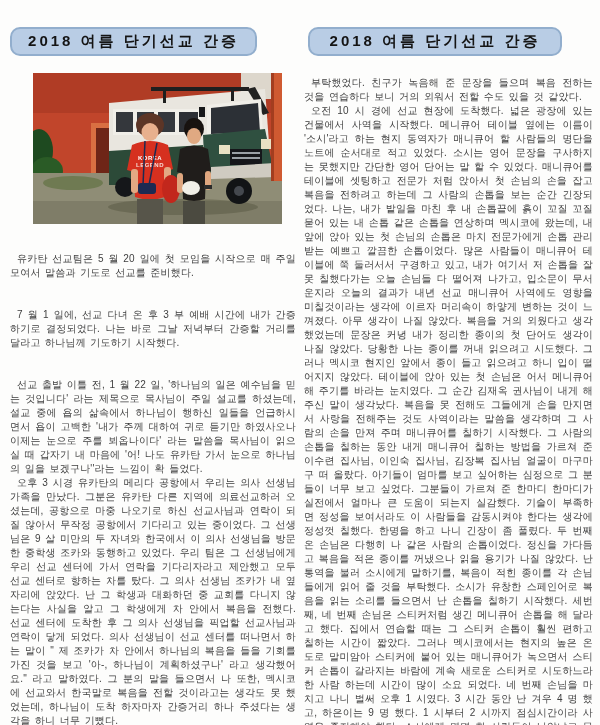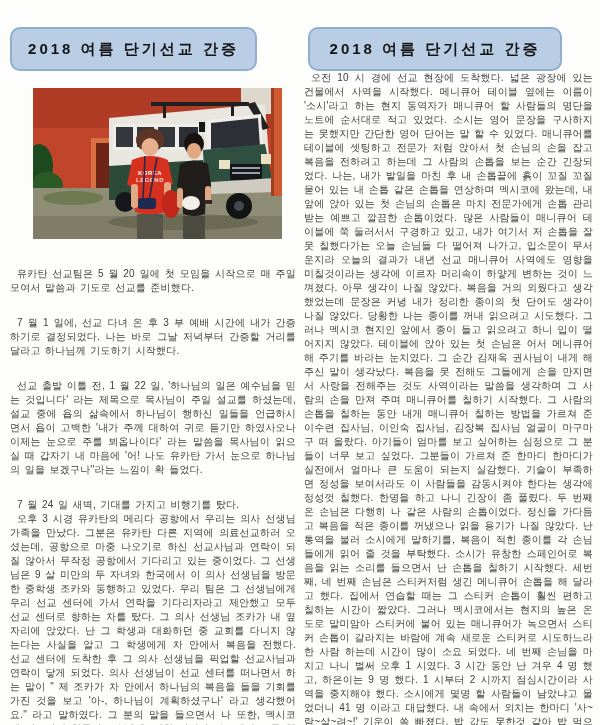--- a/index.html
+++ b/index.html
@@ -6,35 +6,35 @@
   html,body { width:600px; }
   body { font-family:"Liberation Sans", sans-serif; background:#ffffff; }
   .page {
     position:relative; width:600px; height:725px; background:#fdfdfc; overflow:hidden;
   }
   .col { position:absolute; top:0; }
   .col-left  { left:10px;  width:286px; }
   .col-right { left:304px; width:289px; }
 
   .header-badge {
-    margin-top:27px; height:44px;
+    margin-top:27px; height:29px;
     background:#b9cde5; border:2px solid #92aecd; border-radius:10px;
     display:flex; align-items:center; justify-content:center;
     font-weight:bold; font-size:15px; color:#141414; letter-spacing:3px;
   }
   .col-left  .header-badge { width:247px; }
   .col-right .header-badge { width:254px; margin-left:4px; }
 
   .photo-wrap { margin:17px 0 0 23px; width:249px; height:151px; line-height:0; }
   .photo-wrap svg { width:249px; height:151px; }
 
   .para {
     font-size:10px; line-height:14px; color:#3e3e3e;
     text-align:justify; text-indent:7px; letter-spacing:0.2px;
-    word-spacing:1.5px; margin-top:21px;
+    word-spacing:1.5px; margin-top:28px;
   }
   .para.first-after-photo { margin-top:28px; }
   .para.cont { margin-top:0; }
   .col-right .para.first { margin-top:20px; }
 </style>
 </head>
 <body>
 
 <div class="page">
 
@@ -119,27 +119,27 @@
         <rect x="172" y="98" width="6" height="19" rx="3" fill="#dfa67f"></rect>
         <rect x="171" y="112" width="8" height="4" fill="#2b2b2b"></rect>
         <ellipse cx="158" cy="115" rx="9" ry="7" fill="#f1efe8"></ellipse>
         <rect x="150" y="128" width="22" height="23" fill="#4b4a40"></rect>
       </svg>
     </div>
 
     <p class="para first-after-photo">유카탄 선교팀은 5 월 20 일에 첫 모임을 시작으로 매 주일 모여서 말씀과 기도로 선교를 준비했다.</p>
     <p class="para">7 월 1 일에,  선교 다녀 온 후 3 부 예배 시간에 내가 간증하기로 결정되었다. 나는 바로 그날 저녁부터 간증할 거리를 달라고 하나님께 기도하기 시작했다.</p>
     <p class="para">선교 출발 이틀 전, 1 월 22 일,  '하나님의 일은 예수님을 믿는 것입니다' 라는 제목으로 목사님이 주일 설교를 하셨는데, 설교 중에 욥의 삶속에서 하나님이 행하신 일들을 언급하시면서 욥이 고백한 '내가 주께 대하여 귀로 듣기만 하였사오나 이제는 눈으로 주를 뵈옵나이다' 라는 말씀을 목사님이 읽으실 때 갑자기 내 마음에 '어! 나도 유카탄 가서 눈으로 하나님의 일을 보겠구나''라는 느낌이 확 들었다.</p>
-    <p class="para">7 월 24 일 새벽, 기대를 가지고 비행기를 탔다.</p>
     <p class="para cont">오후 3 시경 유카탄의 메리다 공항에서 우리는 의사 선생님 가족을 만났다. 그분은 유카탄 다른 지역에 의료선교하러 오셨는데, 공항으로 마중 나오기로 하신 선교사님과 연락이 되질 않아서 무작정 공항에서 기다리고 있는 중이었다. 그 선생님은 9 살 미만의 두 자녀와 한국에서 이 의사 선생님을 방문한 중학생 조카와 동행하고 있었다. 우리 팀은 그 선생님에게 우리 선교 센터에 가서 연락을 기다리자라고 제안했고 모두 선교 센터로 향하는 차를 탔다. 그 의사 선생님 조카가 내 옆자리에 앉았다. 난 그 학생과 대화하던 중 교회를 다니지 않는다는 사실을 알고 그 학생에게 차 안에서 복음을 전했다. 선교 센터에 도착한 후 그 의사 선생님을 픽업할 선교사님과 연락이 닿게 되었다. 의사 선생님이 선교 센터를 떠나면서 하는 말이 " 제 조카가 차 안에서 하나님의 복음을 들을 기회를 가진 것을 보고 '아-, 하나님이 계획하셨구나' 라고 생각했어요." 라고 말하였다. 그 분의 말을 들으면서 나 또한, 멕시코에 선교와서 한국말로 복음을 전할 것이라고는 생각도 못 했었는데, 하나님이 도착 하자마자 간증거리 하나 주셨다는 생각을 하니 너무 기뻤다.</p>
     <p class="para">7 월 25 일 선교 사역 첫날, 딸 하은이와 내가 선교지에서 맡은 일은 메니큐어를 하면서 복음을 전하는 것이었다. 스페인어를 못하는 나는 선교 오기 전에, 내가 전할 간단한 복음과 영접기도를 앞 뒤 종이 한 장 분량으로 정리한 후 스페인 친구에게 내가 발음을 잘 따라 할 수 있도록 읽고, 전화기에 녹음을 해 달라고</p>
   </div>
 
   <div class="col col-right">
     <div class="header-badge">
       <span>2018 여름 단기선교 간증</span>
     </div>
 
+    <p class="para first">부탁했었다. 친구가 녹음해 준 문장을 들으며 복음 전하는 것을 연습하다 보니 거의 외워서 전할 수도 있을 것 같았다.</p>
     <p class="para cont">오전 10 시 경에 선교 현장에 도착했다. 넓은 광장에 있는 건물에서 사역을 시작했다. 메니큐어 테이블 옆에는 이름이 '소시'라고 하는 현지 동역자가 매니큐어 할 사람들의 명단을 노트에 순서대로 적고 있었다.  소시는 영어 문장을 구사하지는 못했지만 간단한 영어 단어는 말 할 수 있었다. 매니큐어를 테이블에 셋팅하고 전문가 처럼 앉아서 첫 손님의 손을 잡고 복음을 전하려고 하는데 그 사람의 손톱을 보는 순간 긴장되었다. 나는, 내가 밭일을 마친 후 내 손톱끝에 흙이 꼬질 꼬질 묻어 있는 내 손톱 같은 손톱을 연상하며 멕시코에 왔는데, 내 앞에 앉아 있는 첫 손님의 손톱은 마치 전문가에게 손톱 관리 받는 예쁘고 깔끔한 손톱이었다. 많은 사람들이 매니큐어 테이블에 쭉 둘러서서 구경하고 있고, 내가 여기서 저 손톱을 잘 못 칠했다가는 오늘 손님들 다 떨어져 나가고, 입소문이 무서운지라 오늘의 결과가 내년 선교 매니큐어 사역에도 영향을 미칠것이라는 생각에 이르자 머리속이 하얗게 변하는 것이 느껴졌다. 아무 생각이 나질 않았다. 복음을 거의 외웠다고 생각했었는데 문장은 커녕 내가 정리한 종이의 첫 단어도 생각이 나질 않았다. 당황한 나는 종이를 꺼내 읽으려고 시도했다. 그러나 멕시코 현지인 앞에서 종이 들고 읽으려고 하니 입이 떨어지지 않았다. 테이블에 앉아 있는 첫 손님은 어서 메니큐어 해 주기를 바라는 눈치였다. 그 순간 김재옥 권사님이 내게 해 주신 말이 생각났다. 복음을 못 전해도 그들에게 손을 만지면서 사랑을 전해주는 것도 사역이라는 말씀을 생각하며 그 사람의 손을 만져 주며 매니큐어를 칠하기 시작했다. 그 사람의 손톱을 칠하는 동안 내게 매니큐어 칠하는 방법을 가르쳐 준 이수련 집사님, 이인숙 집사님, 김장복 집사님 얼굴이 마구마구 떠 올랐다. 아기들이 엄마를 보고 싶어하는 심정으로 그 분들이 너무 보고 싶었다. 그분들이 가르쳐 준 한마디 한마디가 실전에서 얼마나 큰 도움이 되는지 실감했다.  기술이 부족하면 정성을 보여서라도 이 사람들을 감동시켜야 한다는 생각에 정성껏 칠했다. 한명을 하고 나니 긴장이 좀 풀렸다. 두 번째 온 손님은 다행히 나 같은 사람의 손톱이었다. 정신을 가다듬고 복음을 적은 종이를 꺼냈으나 읽을 용기가 나질 않았다. 난 통역을 불러 소시에게 말하기를, 복음이 적힌 종이를 각 손님들에게 읽어 줄 것을 부탁했다. 소시가 유창한 스페인어로 복음을 읽는 소리를 들으면서 난 손톱을 칠하기 시작했다. 세번째, 네 번째 손님은 스티커처럼 생긴 메니큐어 손톱을 해 달라고 했다. 집에서 연습할 때는 그 스티커 손톱이 훨씬 편하고 칠하는 시간이 짧았다. 그러나 멕시코에서는 현지의 높은 온도로 말미암아 스티커에 붙어 있는 매니큐어가 녹으면서 스티커 손톱이 갈라지는 바람에 계속 새로운 스티커로 시도하느라 한 사람 하는데 시간이 많이 소요 되었다. 네 번째 손님을 마치고 나니 벌써 오후 1 시였다. 3 시간 동안 난 겨우 4 명 했고, 하은이는 9 명 했다. 1 시부터 2 시까지 점심시간이라 사역을 중지해야 했다. 소시에게 몇명 할 사람들이 남았냐고 물었더니 41 명 이라고 대답했다. 내 속에서 외치는 한마디 '사~람~살~려~!' 기운이 쏙 빠졌다. 밥 값도 못한것 같아 밥 먹으러 가기도 미안했다.</p>
 
   </div>
 
 </div>
 
 </body></html>

